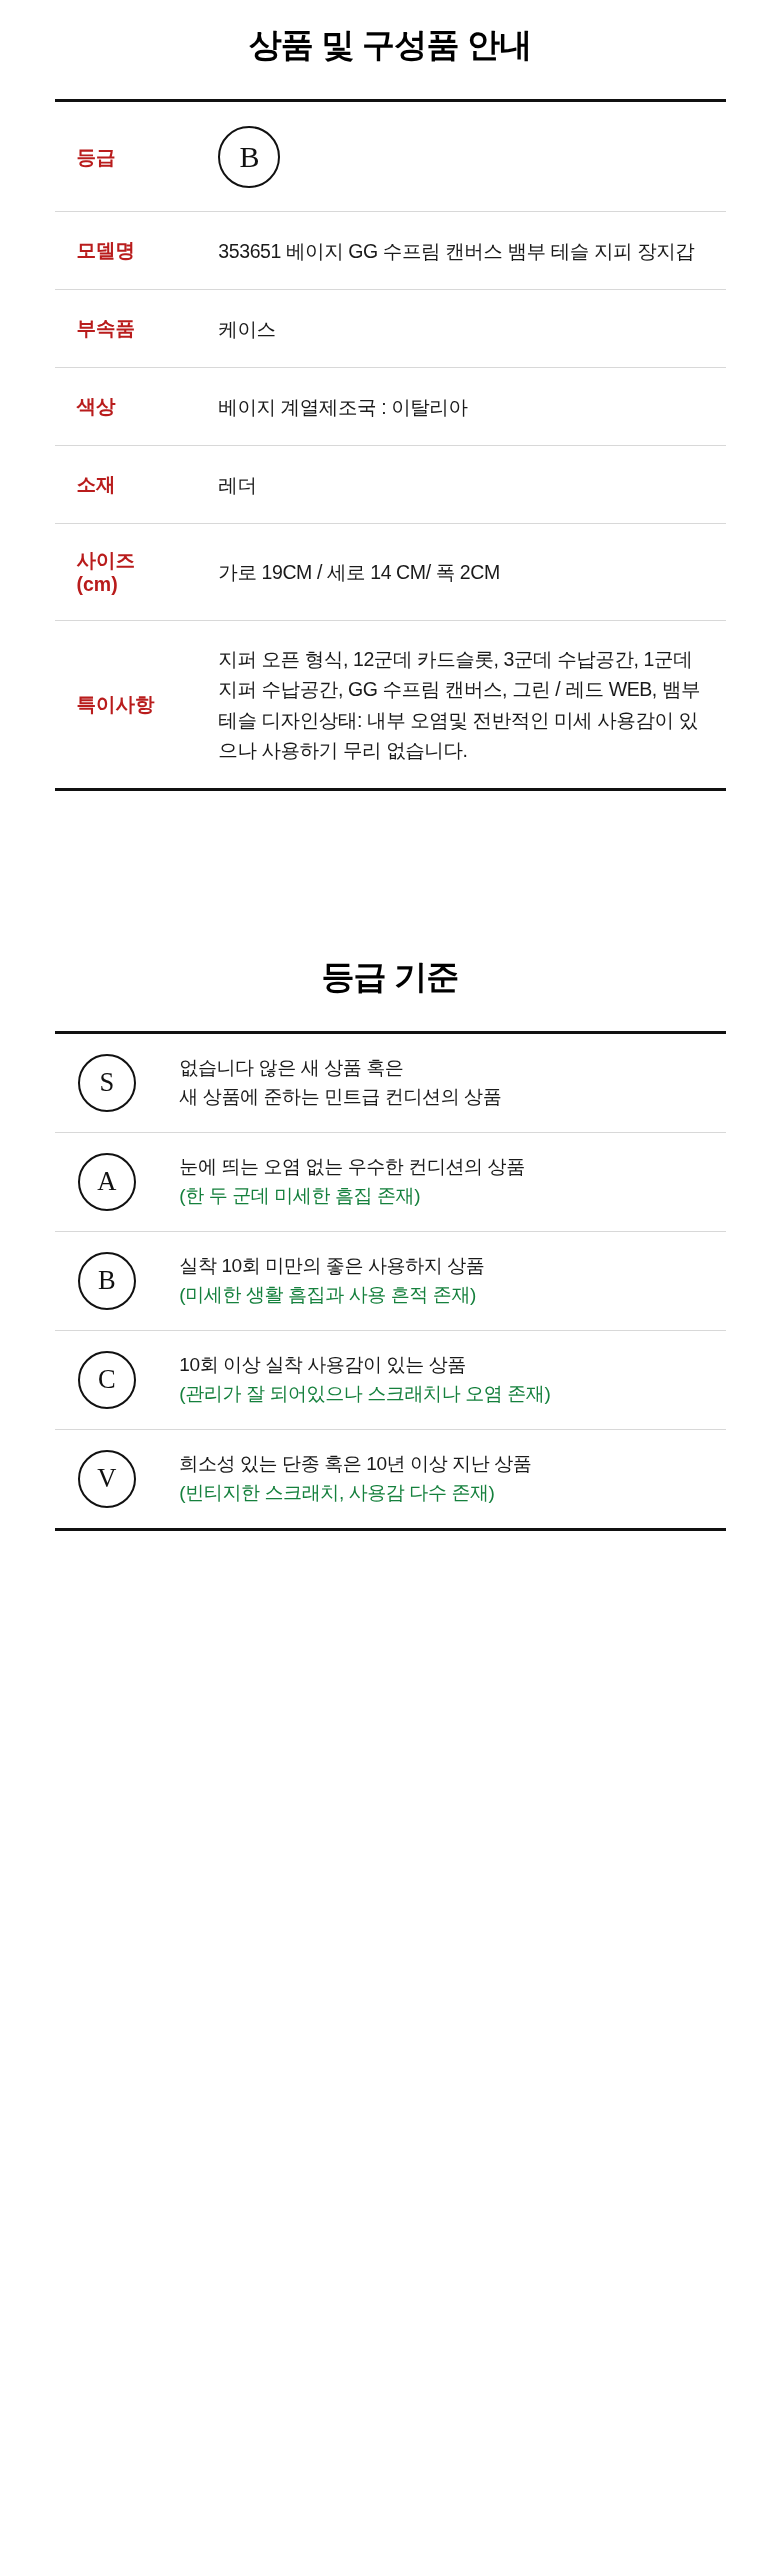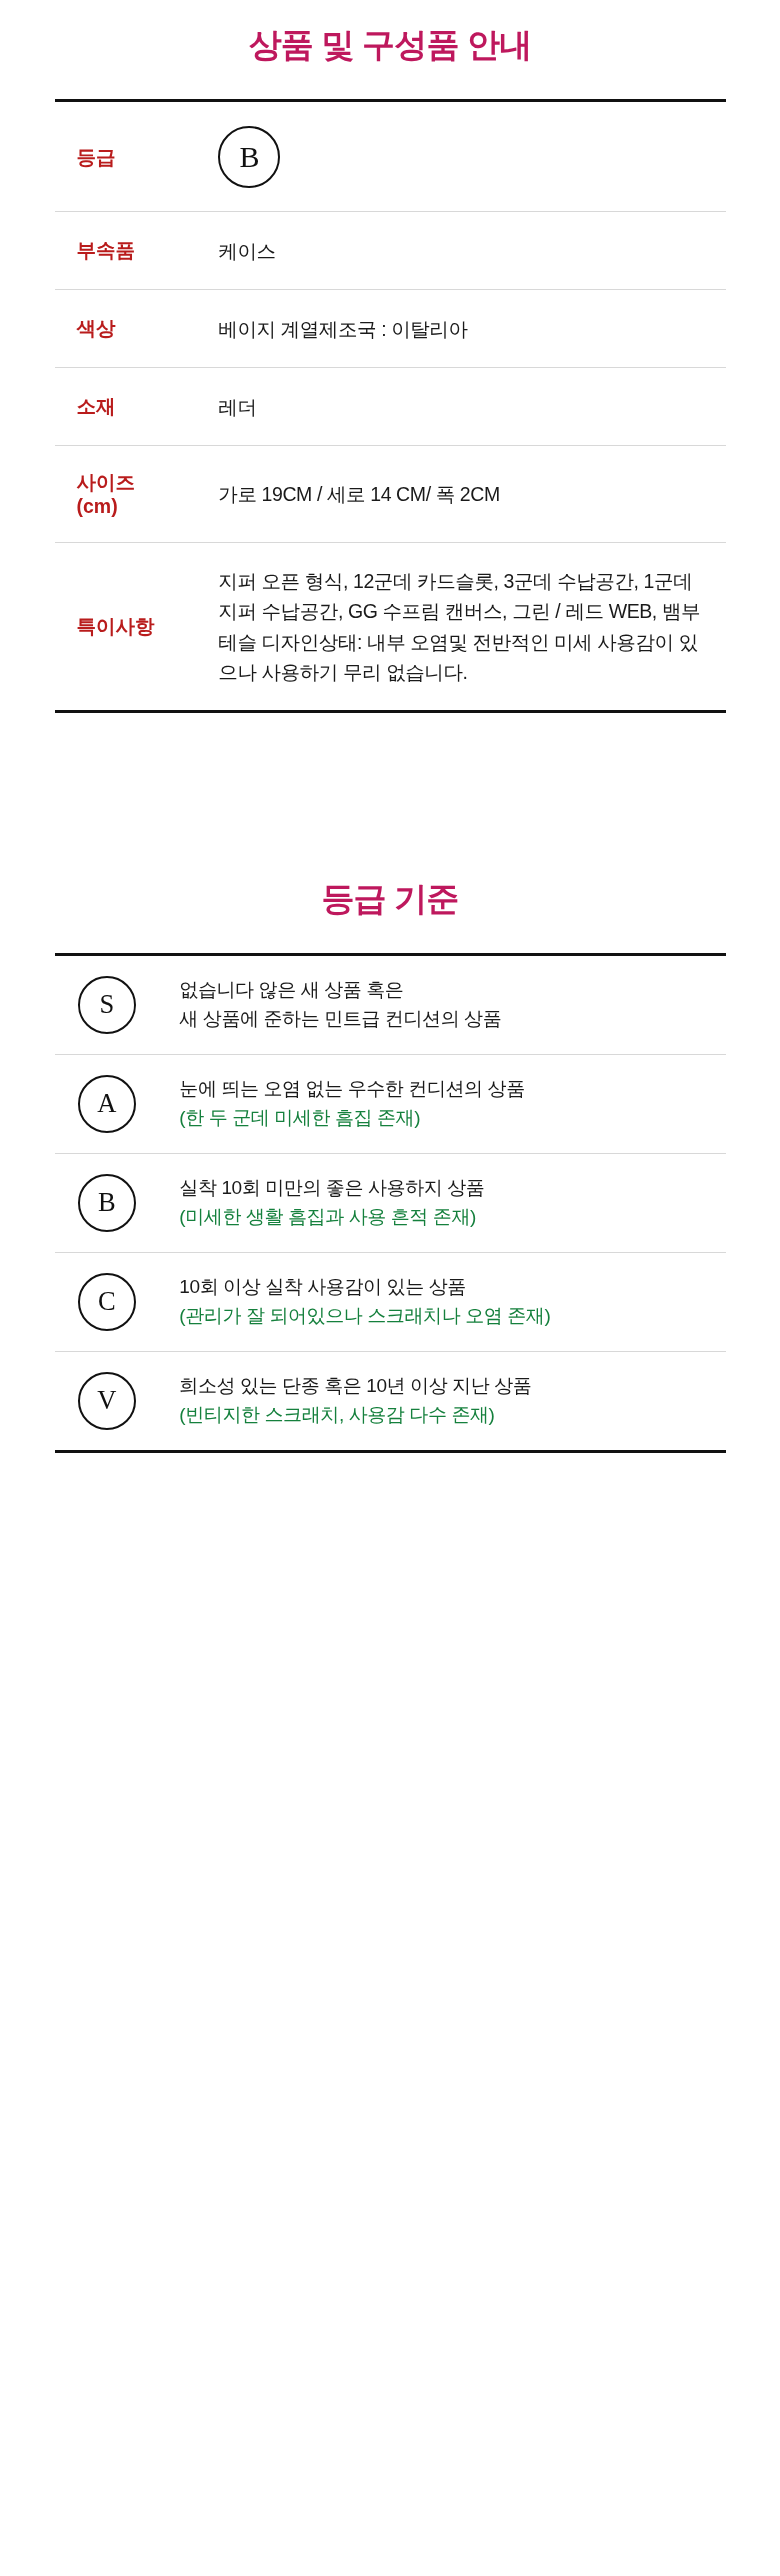--- a/index.html
+++ b/index.html
@@ -19,21 +19,21 @@
     width: 780px;
     padding: 0 0 31px 0;
   }
 
   
   .section-title {
     text-align: center;
     font-size: 33px;
     font-weight: bold;
     letter-spacing: -0.8px;
-    color: #be185d;
+    color: #000000;
     padding: 23.4px 0 31px 0;
   }
   .spec-table {
     width: 671px;
     margin: 0 auto;
     border-collapse: collapse;
     border-top: 3.1px solid #111111;
     border-bottom: 3.1px solid #111111;
   }
   .spec-table tr {
@@ -139,20 +139,24 @@
 
   <table class="spec-table">
     <tbody id="spec-body">
         <tr>
           <td class="spec-label">등급</td>
           <td class="spec-value">
             <div class="grade-circle">B</div>
           </td>
         </tr>
         <tr>
+          <td class="spec-label">모델명</td>
+          <td class="spec-value">353651 베이지 GG 수프림 캔버스 뱀부 테슬 지피 장지갑</td>
+        </tr>
+        <tr>
           <td class="spec-label">부속품</td>
           <td class="spec-value">케이스</td>
         </tr>
         <tr>
           <td class="spec-label">색상</td>
           <td class="spec-value">베이지 계열제조국 : 이탈리아</td>
         </tr>
         <tr>
           <td class="spec-label">소재</td>
           <td class="spec-value">레더</td>

